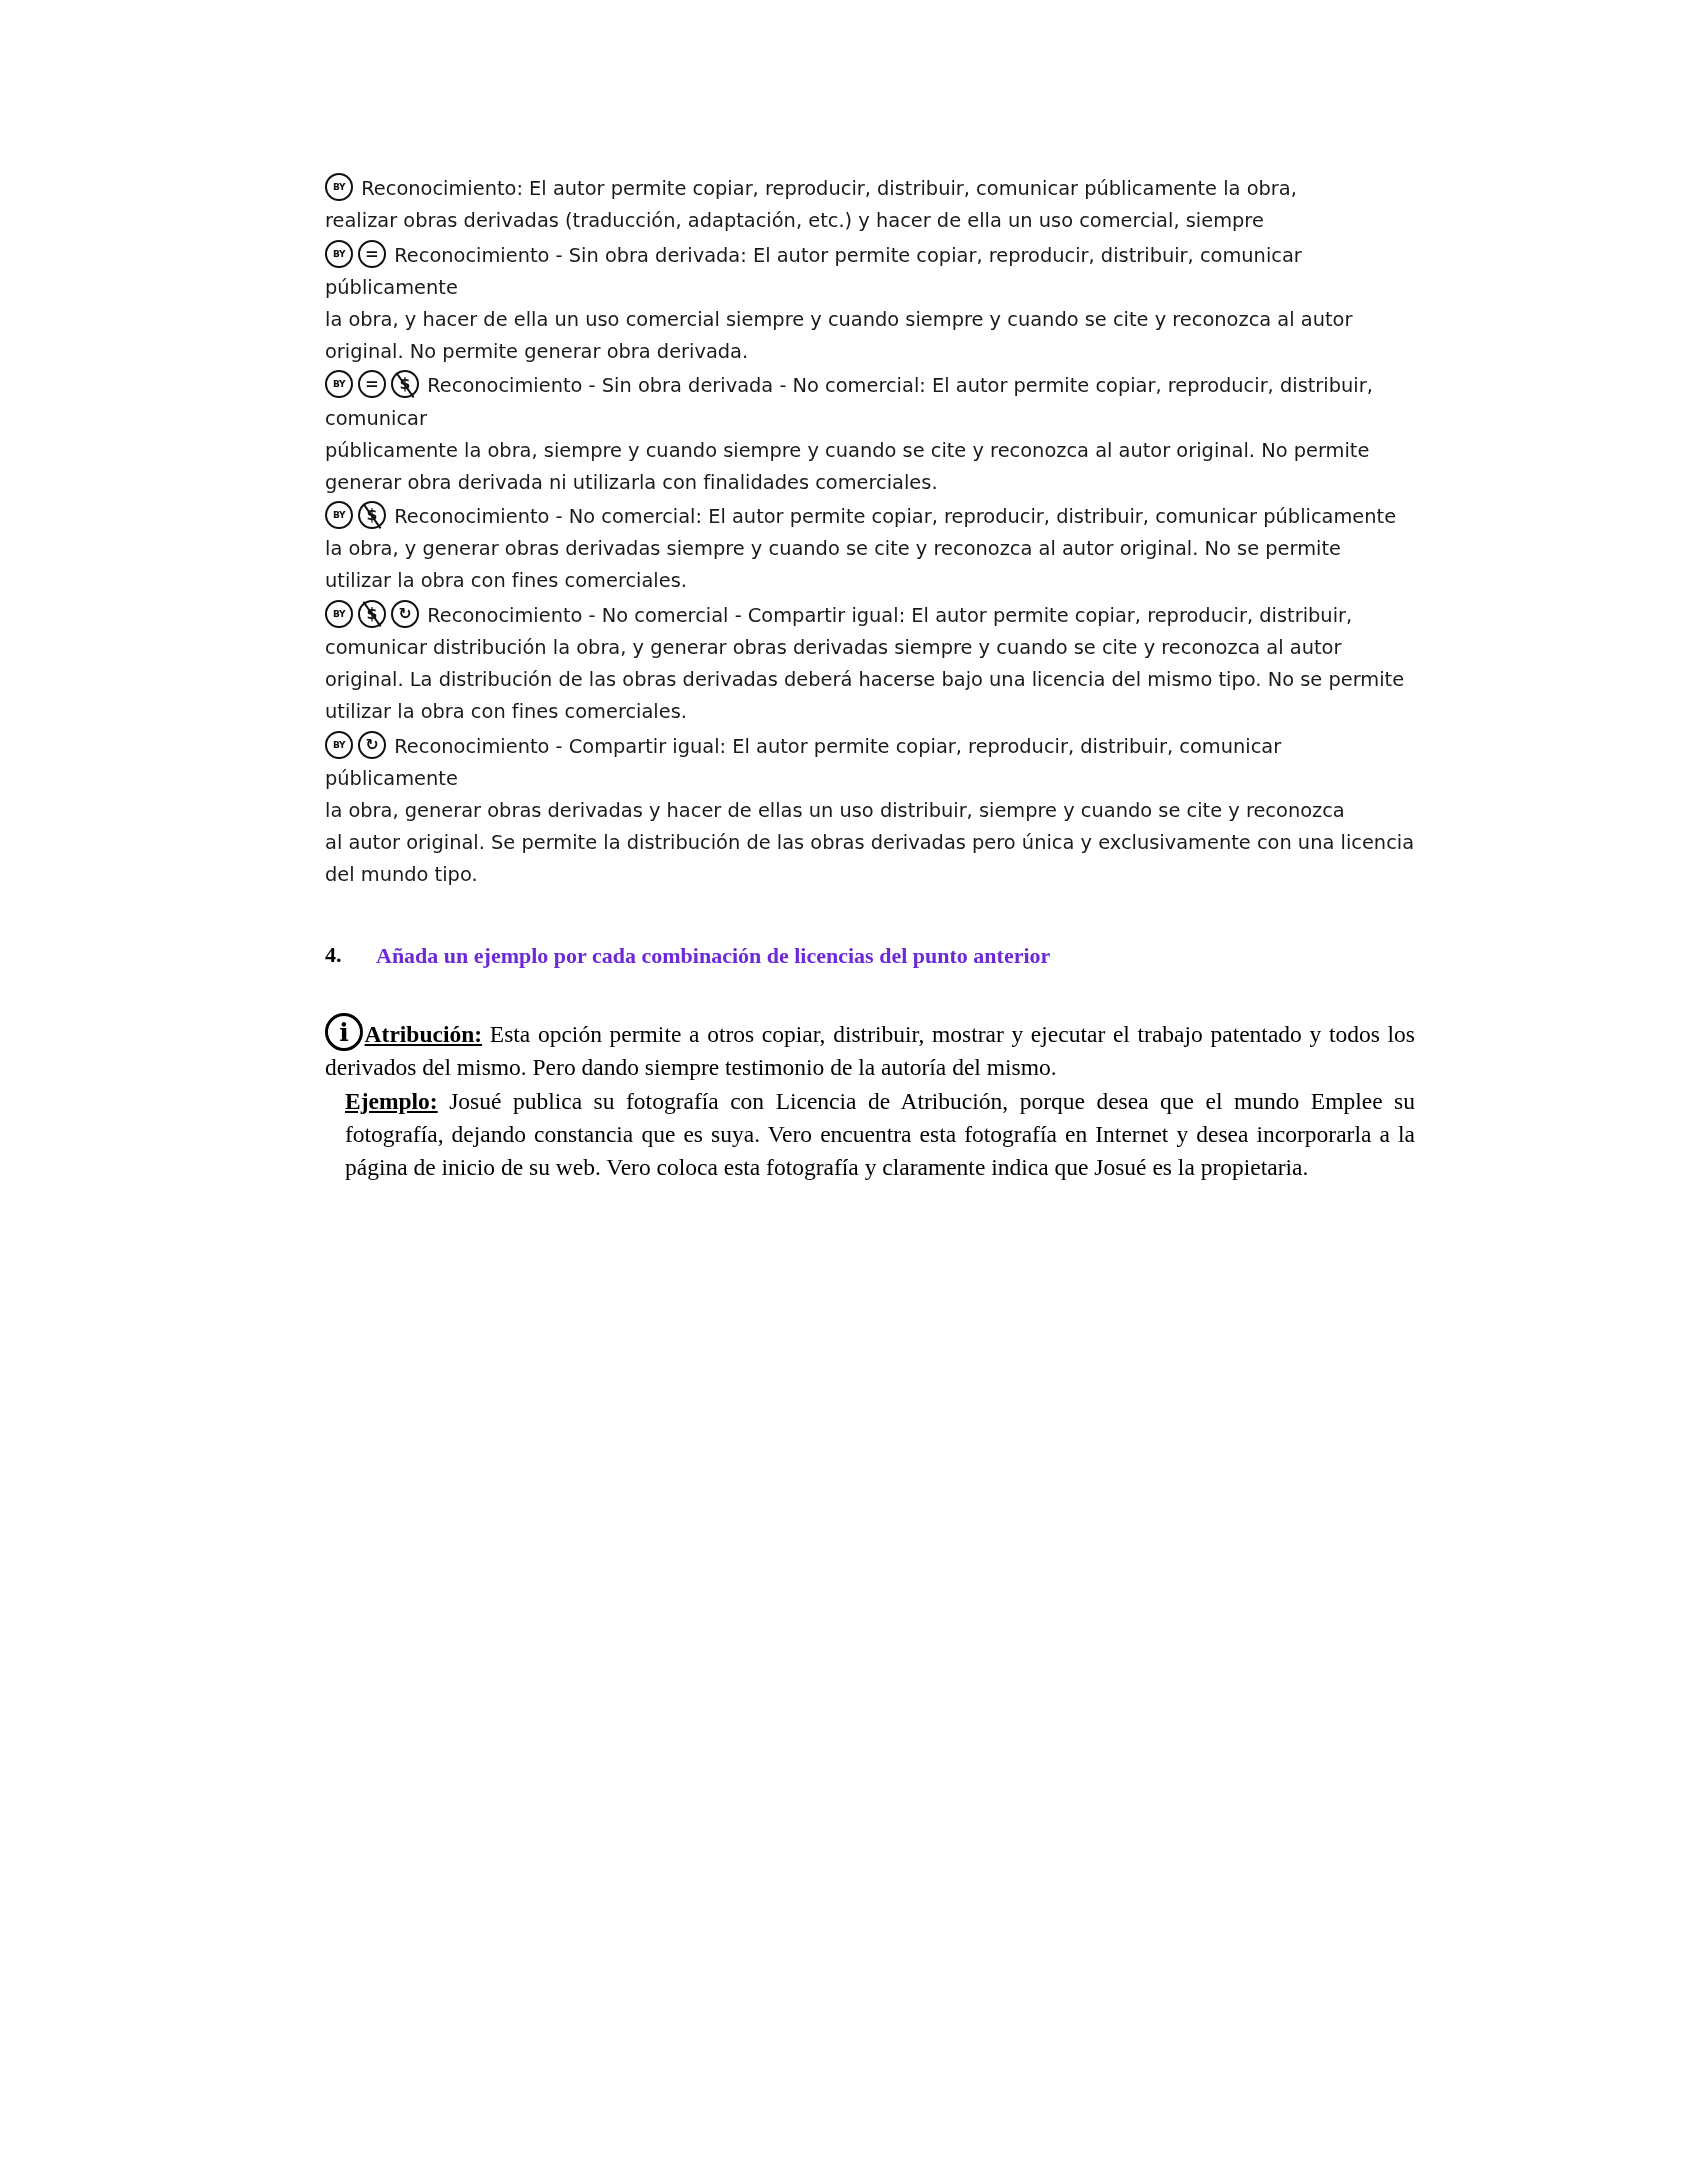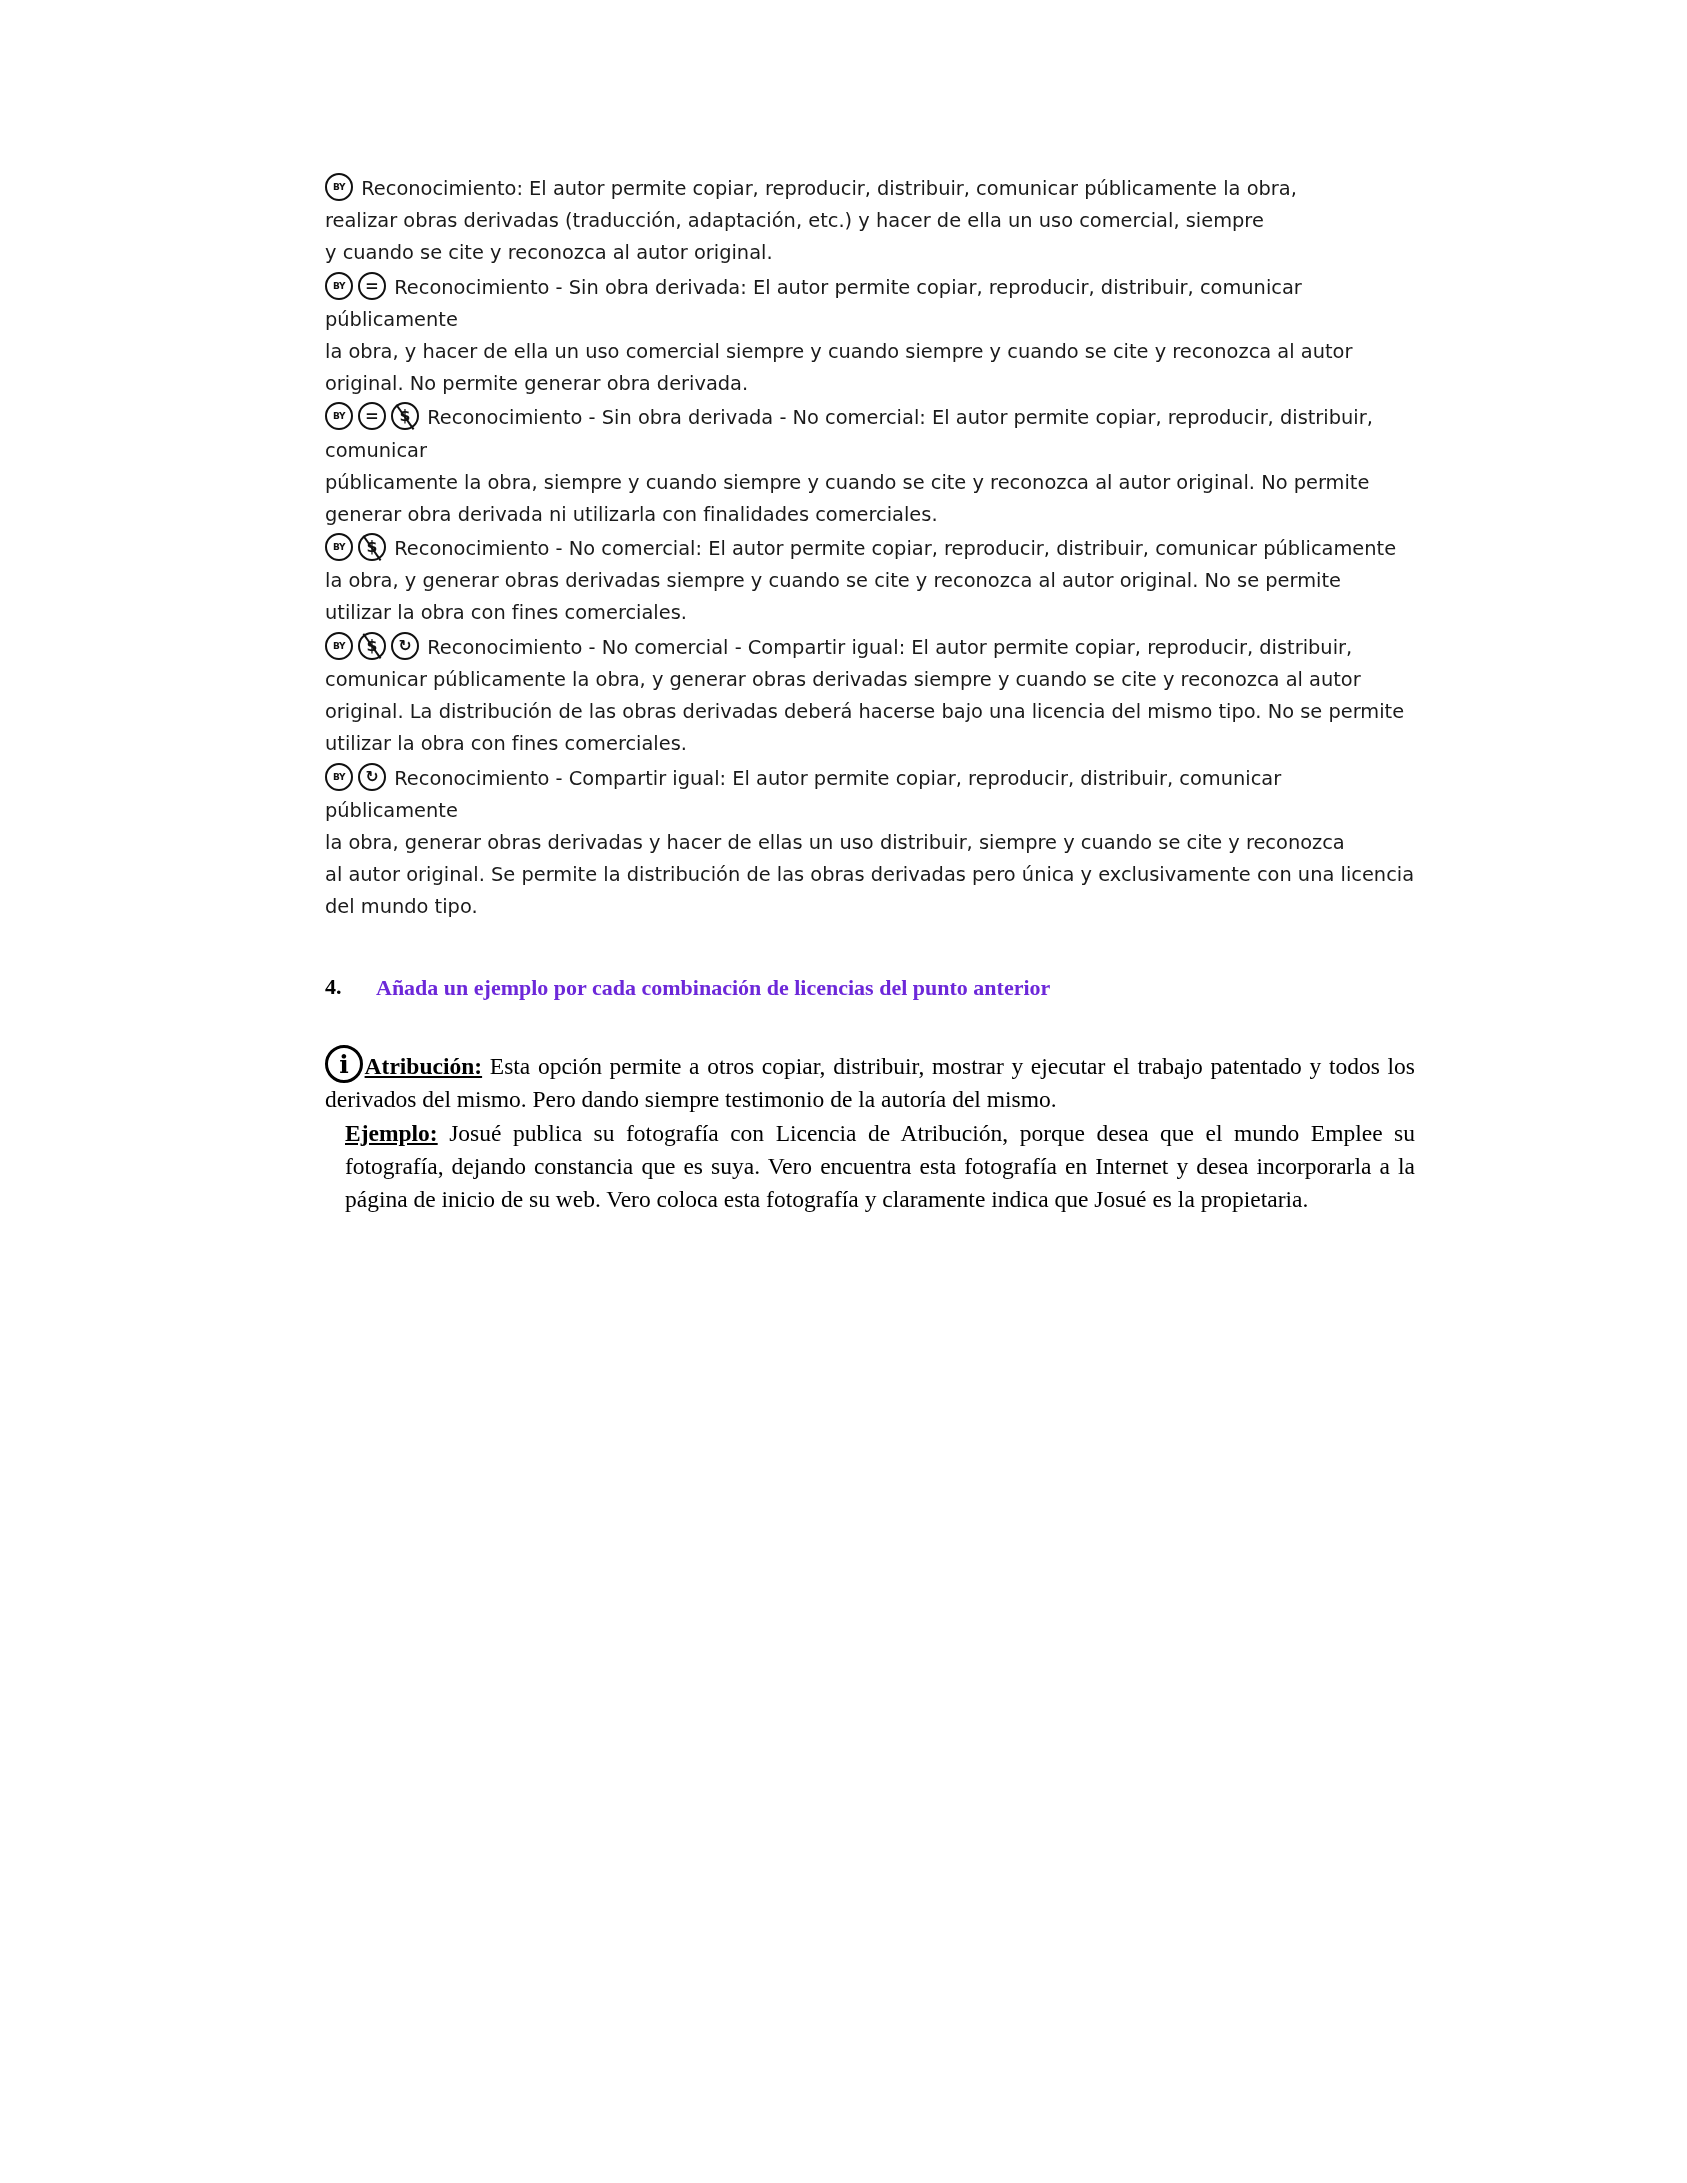--- a/index.html
+++ b/index.html
@@ -164,21 +164,20 @@
 
   <div class="top-block">
 
     <div class="lic-para">
       <span class="cc-icons">
         <span class="cc-ico cc-by">
             <span>BY</span>
           </span>
       </span><span class="lic-text">Reconocimiento: El autor permite copiar, reproducir, distribuir, comunicar públicamente la obra,</span>
       <span class="lic-line">realizar obras derivadas (traducción, adaptación, etc.) y hacer de ella un uso comercial, siempre</span>
-      <span class="lic-line">y cuando se cite y reconozca al autor original.</span>
     </div>
 
     <div class="lic-para">
       <span class="cc-icons">
         <span class="cc-ico cc-by">
             <span>BY</span>
           </span>
         <span class="cc-ico cc-nd">
             <span>=</span>
           </span>
@@ -221,21 +220,21 @@
         <span class="cc-ico cc-by">
             <span>BY</span>
           </span>
         <span class="cc-ico cc-nc cc-slash">
             <span>$</span>
           </span>
         <span class="cc-ico cc-sa">
             <span>↻</span>
           </span>
       </span><span class="lic-text">Reconocimiento - No comercial - Compartir igual: El autor permite copiar, reproducir, distribuir,</span>
-      <span class="lic-line">comunicar públicamente la obra, y generar obras derivadas siempre y cuando se cite y reconozca al autor</span>
+      <span class="lic-line">comunicar distribución la obra, y generar obras derivadas siempre y cuando se cite y reconozca al autor</span>
       <span class="lic-line">original. La distribución de las obras derivadas deberá hacerse bajo una licencia del mismo tipo. No se permite</span>
       <span class="lic-line">utilizar la obra con fines comerciales.</span>
     </div>
 
     <div class="lic-para">
       <span class="cc-icons">
         <span class="cc-ico cc-by">
             <span>BY</span>
           </span>
         <span class="cc-ico cc-sa">

